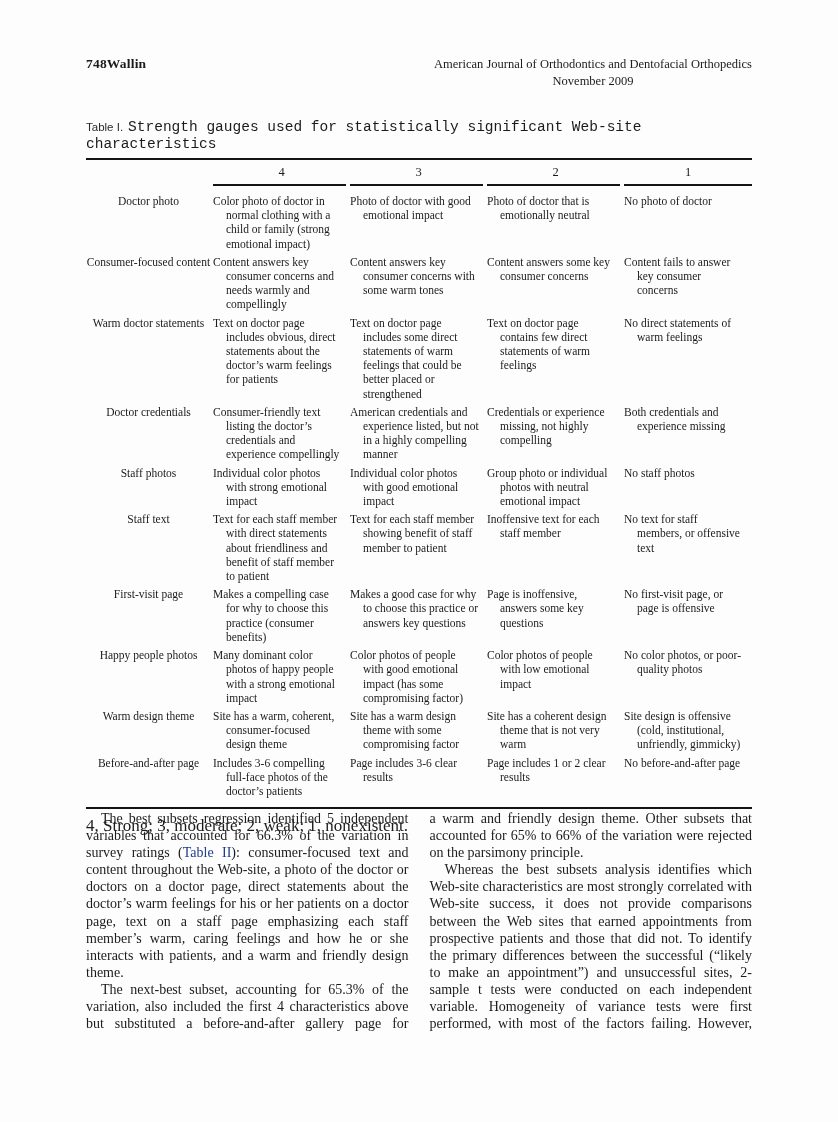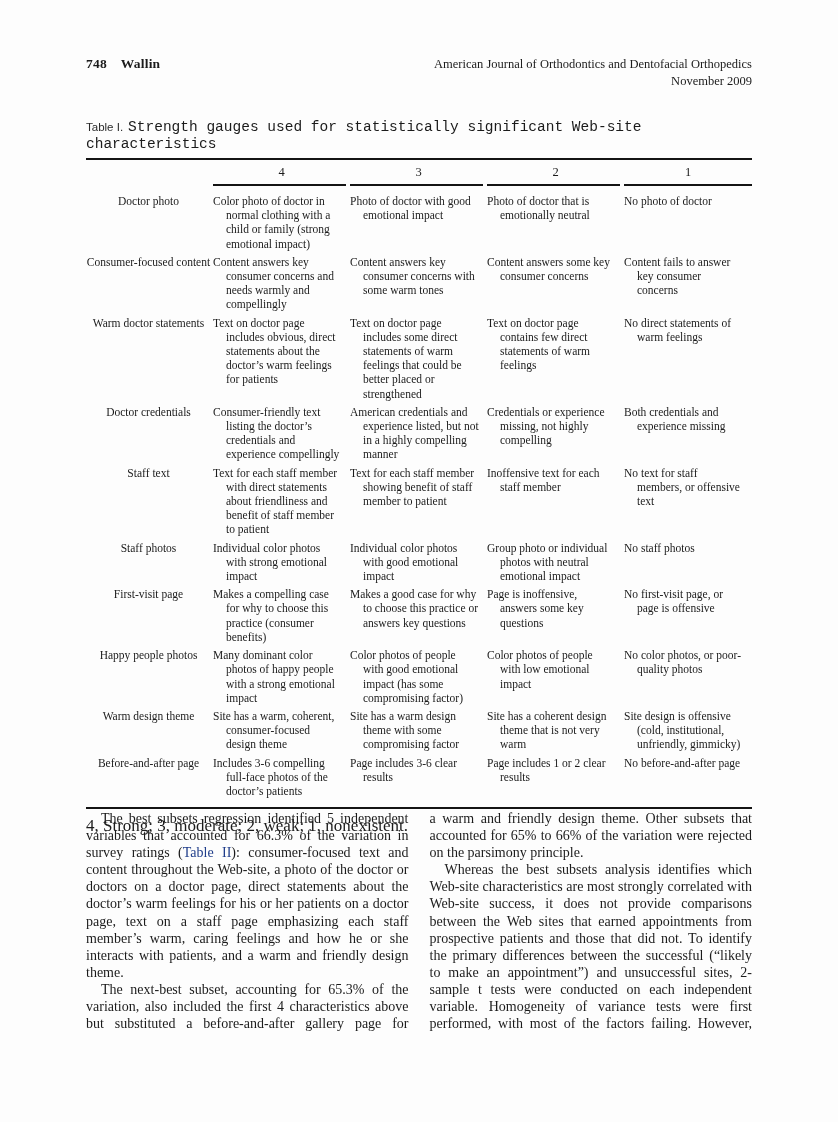--- a/index.html
+++ b/index.html
@@ -4,22 +4,22 @@
 <style>
   * { margin:0; padding:0; box-sizing:border-box; }
   html,body { width:838px; }
   body { background:#ffffff; font-family:"Liberation Serif", serif; color:#1b1b1b; }
   .page { position:relative; width:838px; height:1122px; background:#fdfdfd; overflow:hidden; }
 
   
   .running-header { position:absolute; top:56px; left:86px; width:666px;
     display:flex; justify-content:space-between; align-items:flex-start; }
   .rh-left { font-size:13.5px; font-weight:bold; letter-spacing:.2px; }
-  .rh-left .pgnum { margin-right:14px; }
-  .rh-right { text-align:right; font-size:12.5px; line-height:17px;font-family:Liberation Serif, serif; }
+  .rh-left .pgnum { }
+  .rh-right { text-align:center; font-size:12.5px; line-height:17px;font-family:Liberation Serif, serif; }
 
   
   .table-block { position:absolute; top:118px; left:86px; width:666px; }
   .table-caption-line { font-size:14.5px; margin-bottom:6px; }
   .tlabel { font-family:"Liberation Sans", sans-serif; font-size:11.5px; color:#2a2a2a; margin-right:5px; }
   .tcaption { font-size:14.5px;font-family:Liberation Mono, monospace; }
 
   table.gauges { width:666px; border-collapse:separate; border-spacing:0; table-layout:fixed;
     border-top:2.5px solid #141414; border-bottom:2.5px solid #141414; }
   col.c-label { width:127px; }
@@ -141,47 +141,47 @@
               <div class="hang">American credentials and experience listed, but not in a highly compelling manner</div>
             </td>
             <td>
               <div class="hang">Credentials or experience missing, not highly compelling</div>
             </td>
             <td>
               <div class="hang">Both credentials and experience missing</div>
             </td>
           </tr>
           <tr>
+            <th class="rowlabel">Staff photos</th>
+            <td>
+              <div class="hang">Individual color photos with strong emotional impact</div>
+            </td>
+            <td>
+              <div class="hang">Individual color photos with good emotional impact</div>
+            </td>
+            <td>
+              <div class="hang">Group photo or individual photos with neutral emotional impact</div>
+            </td>
+            <td>
+              <div class="hang">No staff photos</div>
+            </td>
+          </tr>
+          <tr>
             <th class="rowlabel">Staff text</th>
             <td>
               <div class="hang">Text for each staff member with direct statements about friendliness and benefit of staff member to patient</div>
             </td>
             <td>
               <div class="hang">Text for each staff member showing benefit of staff member to patient</div>
             </td>
             <td>
               <div class="hang">Inoffensive text for each staff member</div>
             </td>
             <td>
               <div class="hang">No text for staff members, or offensive text</div>
-            </td>
-          </tr>
-          <tr>
-            <th class="rowlabel">Staff photos</th>
-            <td>
-              <div class="hang">Individual color photos with strong emotional impact</div>
-            </td>
-            <td>
-              <div class="hang">Individual color photos with good emotional impact</div>
-            </td>
-            <td>
-              <div class="hang">Group photo or individual photos with neutral emotional impact</div>
-            </td>
-            <td>
-              <div class="hang">No staff photos</div>
             </td>
           </tr>
           <tr>
             <th class="rowlabel">First-visit page</th>
             <td>
               <div class="hang">Makes a compelling case for why to choose this practice (consumer benefits)</div>
             </td>
             <td>
               <div class="hang">Makes a good case for why to choose this practice or answers key questions</div>
             </td>

